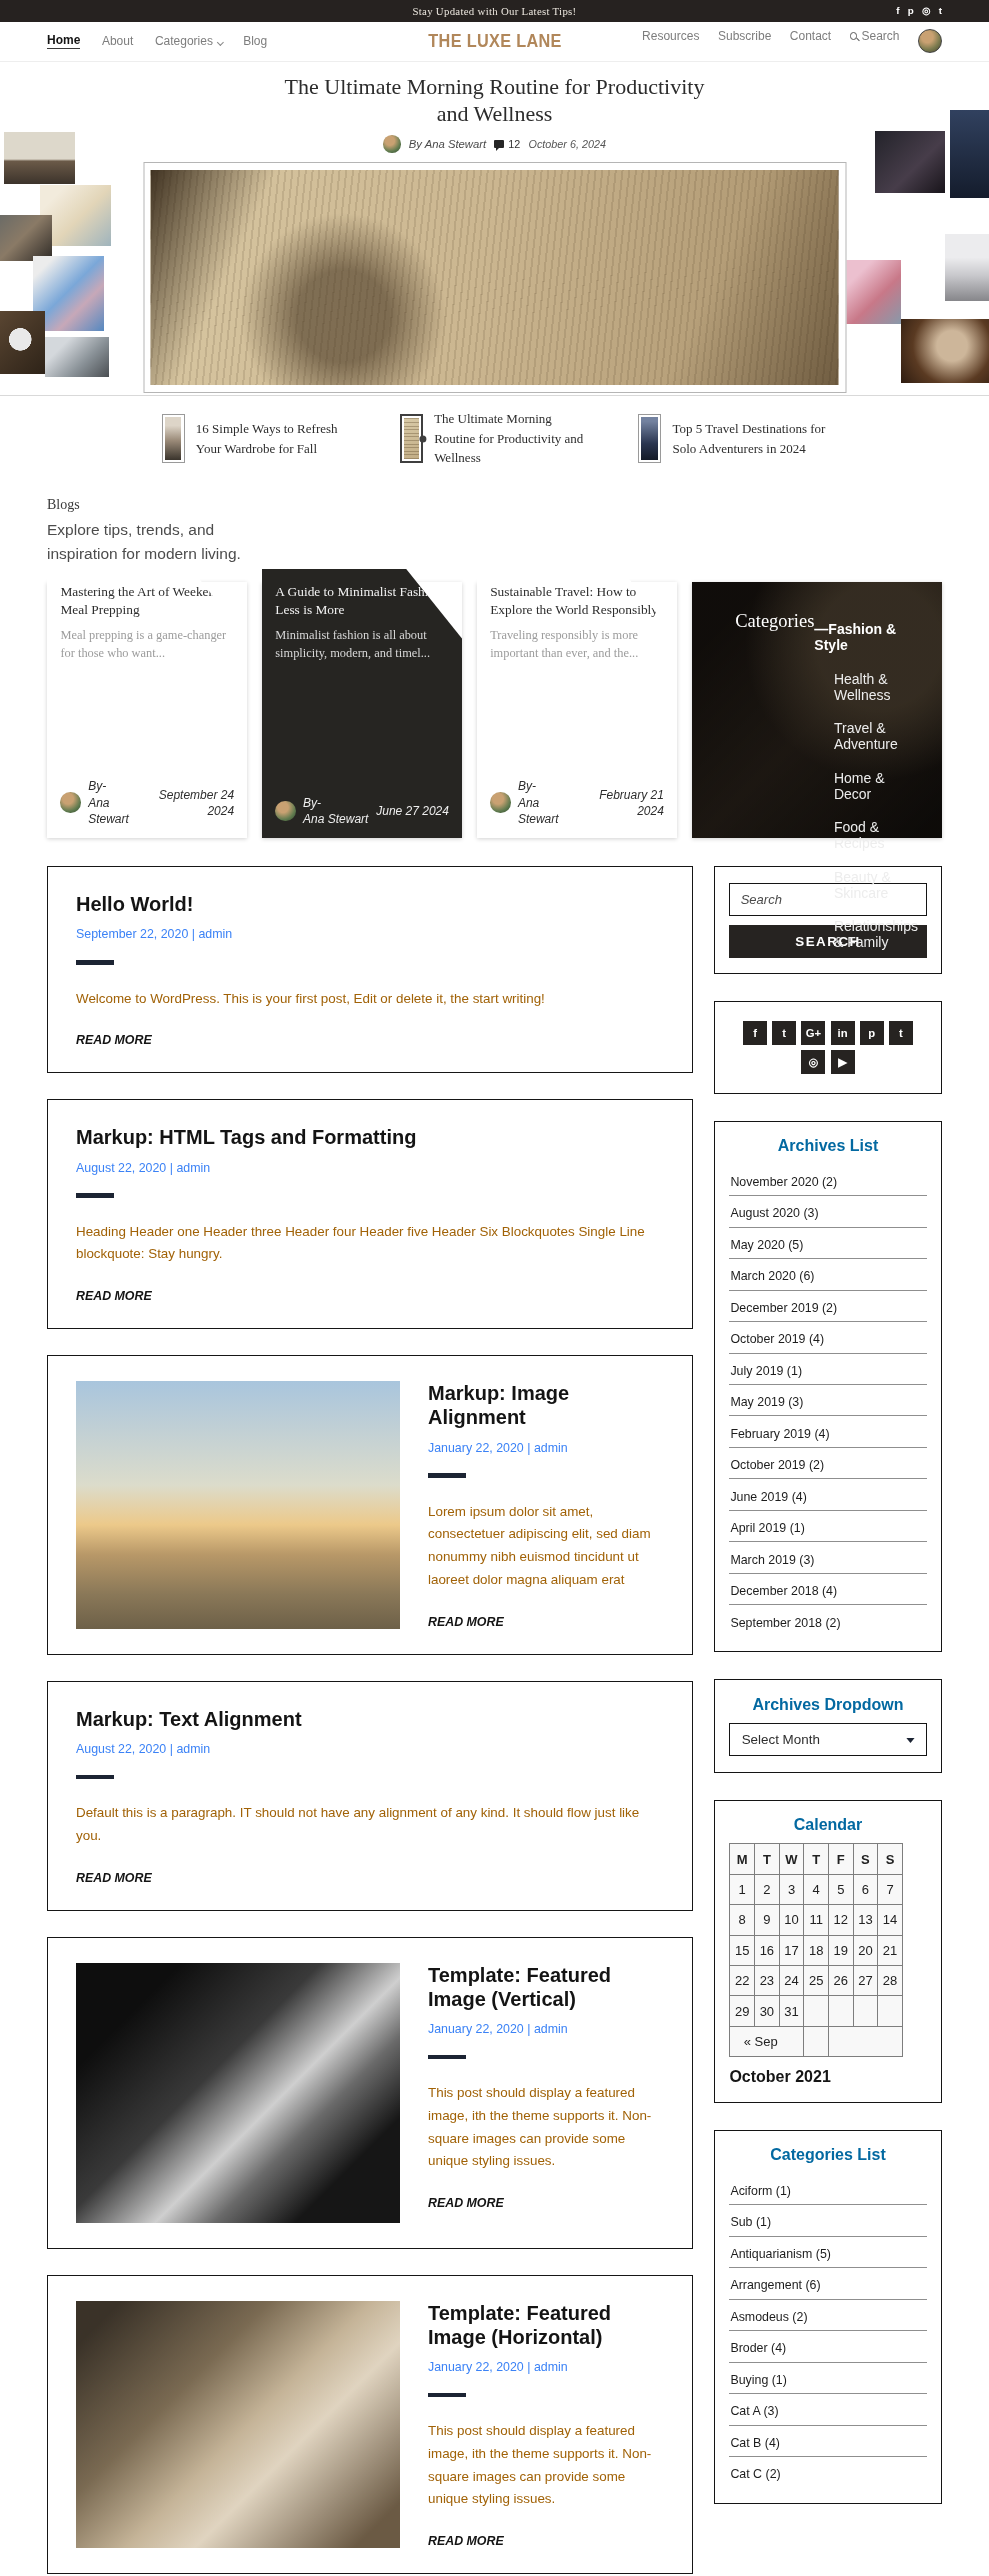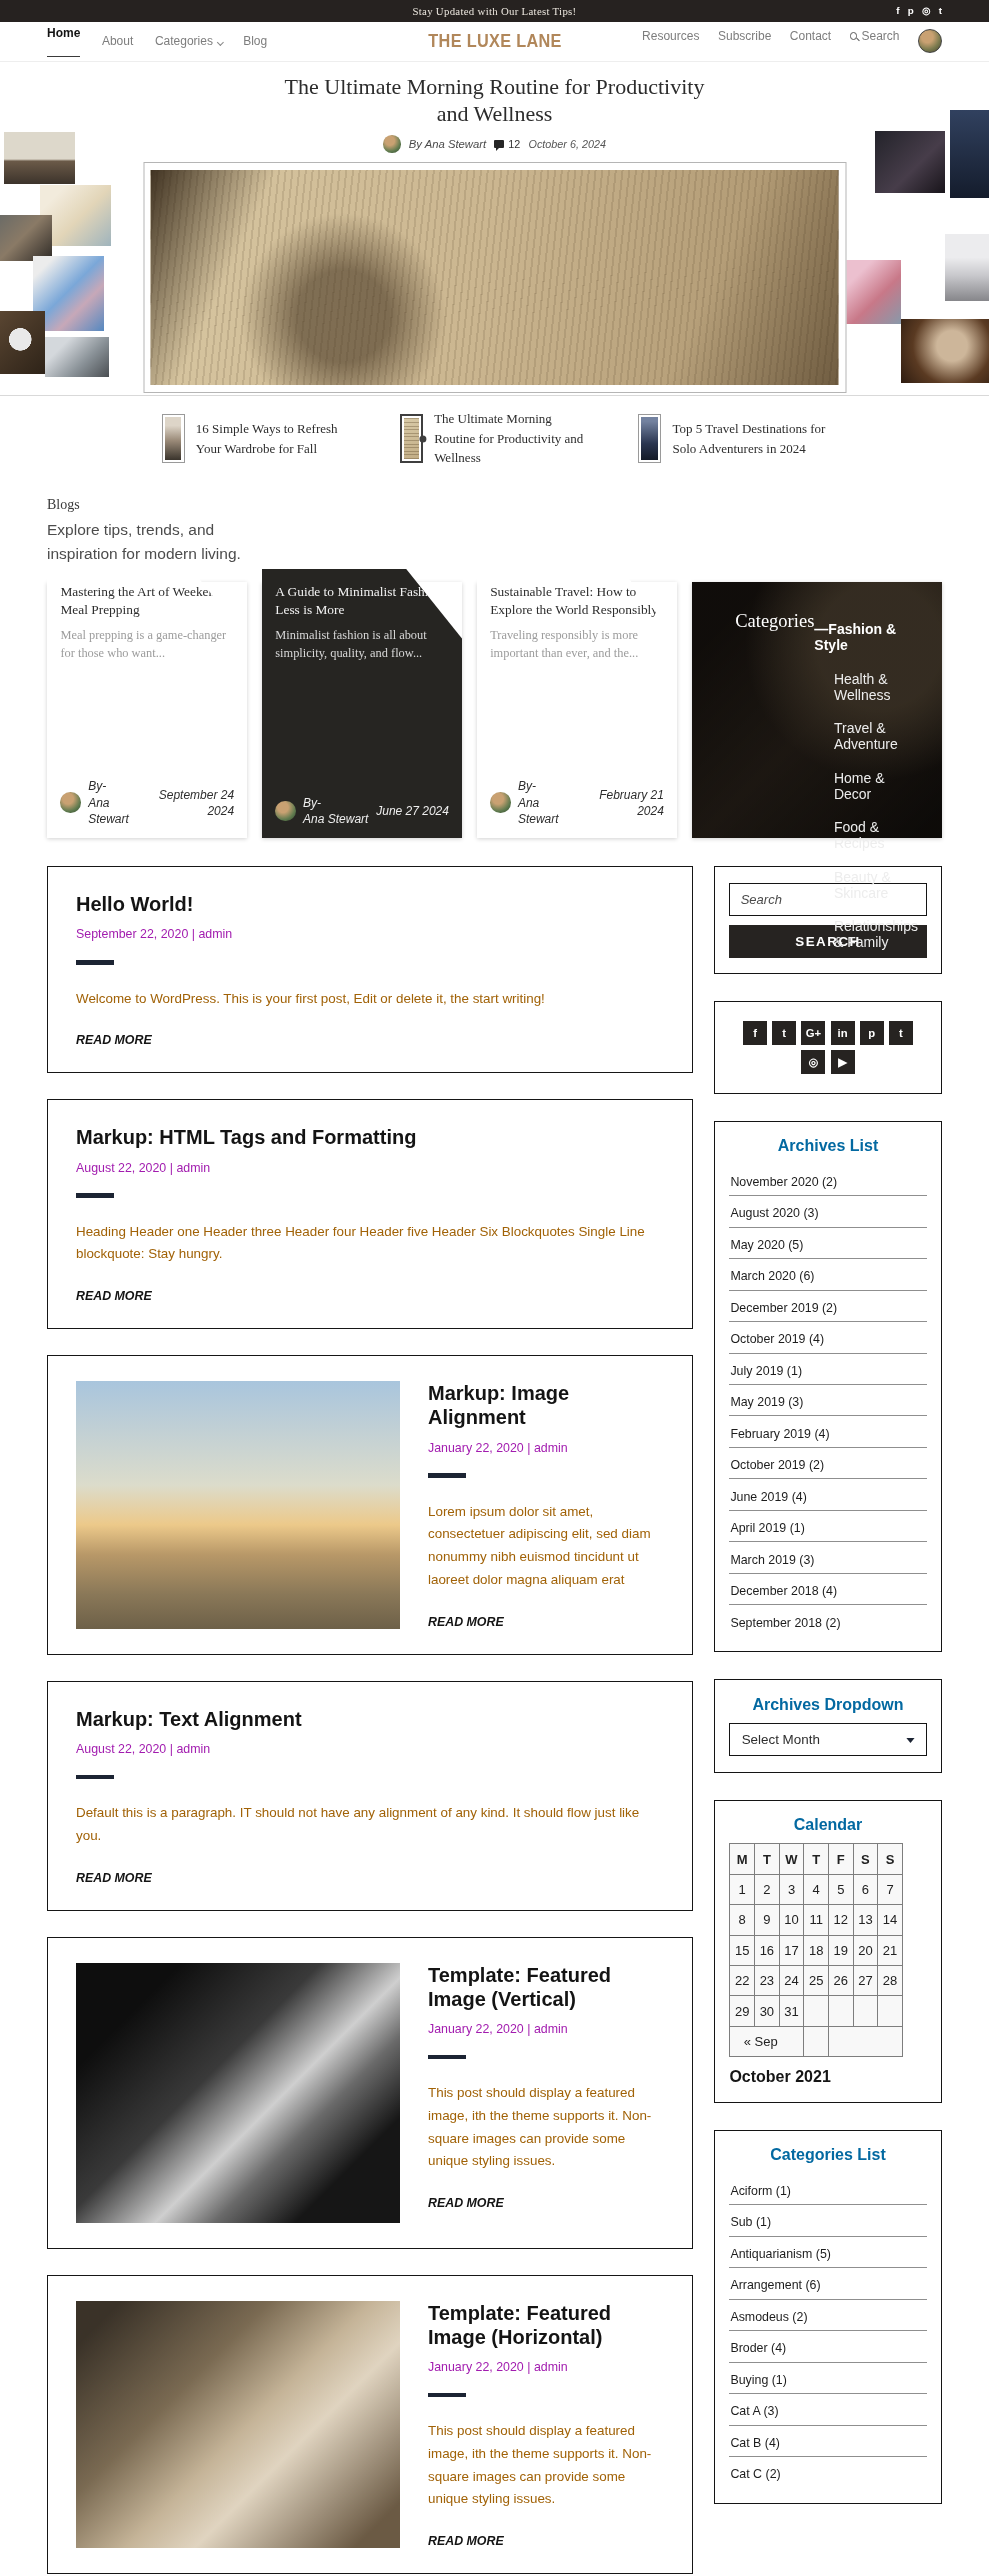--- a/index.html
+++ b/index.html
@@ -8,21 +8,21 @@
   
   .topbar { background: #262220; height: 21.6px; position: relative; display: flex; align-items: center; justify-content: center; }
   .topbar-msg { color: #ece7df; font-family: "Liberation Serif", serif; font-size: 10.8px; letter-spacing: 0.3px; }
   .topbar-social { position: absolute; right: 47px; top: 0; height: 100%; display: flex; align-items: center; gap: 8.2px; }
   .topbar-social span { color: #fff; font-size: 9.8px; font-weight: 700; cursor: pointer; }
 
   
   .nav { height: 40px; display: flex; align-items: center; padding: 0 47px; position: relative; border-bottom: 0.5px solid #eee; background:#fff; }
   .nav-left { display: flex; align-items: center; gap: 21.6px; }
   .nav-link { font-size: 12px; color: #7d7d7d; text-decoration: none; cursor: pointer; }
-  .nav-link.active { color: #141414; font-weight: 700; padding-bottom: 16px; border-bottom: 1.5px solid #3a3a3a; }
+  .nav-link.active { color: #141414; font-weight: 700; padding-bottom: 1px; border-bottom: 1.5px solid #3a3a3a; }
   .chev { display: inline-block; width: 4.6px; height: 4.6px; border-right: 1px solid #8a8a8a; border-bottom: 1px solid #8a8a8a; transform: rotate(45deg) translateY(-1.5px); margin-left: 4.1px; }
   .logo { position: absolute; left: 50%; transform: translateX(-50%) scale(1.05,1.2); font-weight: 700; font-size: 15.5px; color: #b1875a; letter-spacing: 0.3px; white-space: nowrap; }
   .nav-right { margin-left: auto; display: flex; align-items: flex-start; gap: 18.5px; }
   .mag { position: relative; width: 7.7px; height: 7.7px; border: 1px solid #5a5a5a; border-radius: 50%; display: inline-block; margin-right: 4.1px; }
   .mag::after { content: ""; position: absolute; width: 4.1px; height: 1px; background: #5a5a5a; transform: rotate(45deg); right: -3.6px; bottom: -1.5px; }
   .nav-search { display: flex; align-items: center; font-size: 12px; color: #7d7d7d; cursor: pointer; }
   .avatar { width: 24px; height: 24px; border-radius: 50%; border: 1px solid #444; background: radial-gradient(circle at 38% 32%, #c9a172 28%, #7a7a4e 62%, #41412e); }
 
   
   .hero-head { text-align: center; padding: 11.3px 0 5.2px; }
@@ -103,21 +103,21 @@
   .cats-title { font-family: "Liberation Serif", serif; font-size: 18.5px; color: #fff; margin: 7.2px 0 15.5px; text-align: left; padding-left: 19.6px; }
   .cat-item { color: #ededed; font-size: 14px; margin: 17.5px 0; padding-left: 19.6px; cursor: pointer; }
   .cat-item:first-child { font-weight: 700; color: #fff; padding-left: 0; }
   .cat-item:first-child::before { content: "—"; font-weight: 700; }
 
   
   .main { display: flex; gap: 20.6px; padding: 7.2px 47px 0; align-items: flex-start; }
   .posts-col { flex: 1; min-width: 0; }
   .post { border: 1px solid #161616; padding: 25px 28px; margin-bottom: 26px; background: #fff; }
   .post-title { font-size: 20px; font-weight: 700; color: #141414; line-height: 1.2; }
-  .post-meta { margin-top: 11.3px; font-size: 12.4px; color: #a21caf; }
+  .post-meta { margin-top: 11.3px; font-size: 12.4px; color: #3b82f6; }
   .post-divider { width: 38px; height: 4.6px; background: #1c2433; margin: 18.5px 0 23px; }
   .post-excerpt { font-size: 13.4px; line-height: 1.7; color: #a16207; }
   .read-more { margin-top: 23px; display: inline-block; font-size: 12.4px; font-style: italic; font-weight: 700; color: #141414; cursor: pointer; }
   .post.with-img { display: flex; gap: 28px; }
   .post-img { width: 324px; flex: none; }
   .post-img .ph { height: 100%; min-height: 216px; }
   .post-body { flex: 1; min-width: 0; }
   .p5 .ph { min-height: 260px; }
   .p6 .ph { min-height: 227px; }
   .g-runners { background: linear-gradient(180deg,#a9c5dd 0%,#dcdccb 42%,#ecc98a 58%,#b89868 70%,#8a7858 86%,#6d6048); }
@@ -250,21 +250,21 @@
         <span class="card-date">September 24 2024</span>
       </div>
     </div>
   </div>
   <div class="card">
     <div class="card-img g-fashion">
       <span class="badge light">FASHION</span>
     </div>
     <div class="card-panel dark">
       <div class="card-title">A Guide to Minimalist Fashion: Less is More</div>
-      <div class="card-excerpt">Minimalist fashion is all about simplicity, quality, and flow...</div>
+      <div class="card-excerpt">Minimalist fashion is all about simplicity, modern, and timel...</div>
       <div class="card-foot">
         <span class="avatar-sm"></span>
         <span class="card-by"><span>By-</span><br><span>Ana Stewart</span></span>
         <span class="card-date">June 27 2024</span>
       </div>
     </div>
   </div>
   <div class="card">
     <div class="card-img g-sunset">
       <span class="badge dark">TRAVEL</span>

